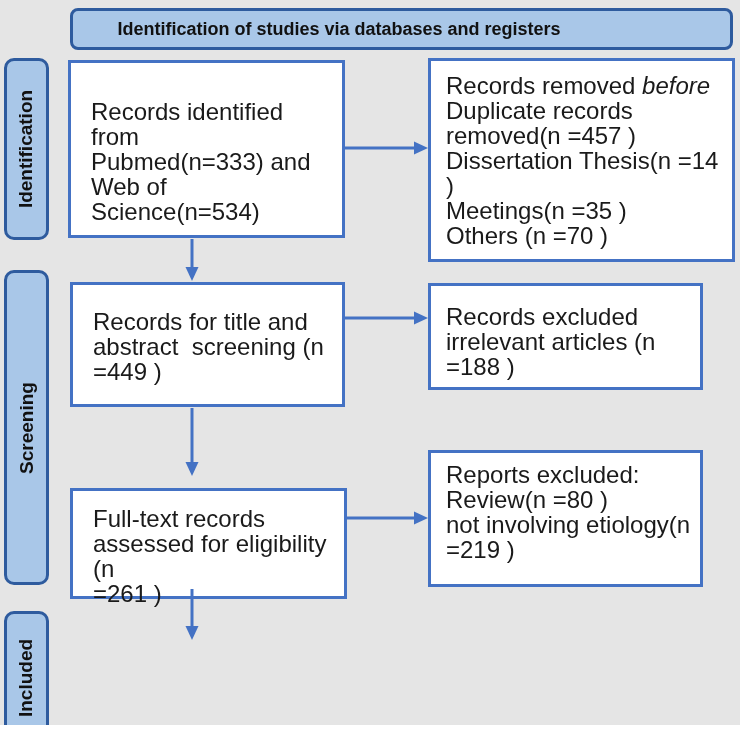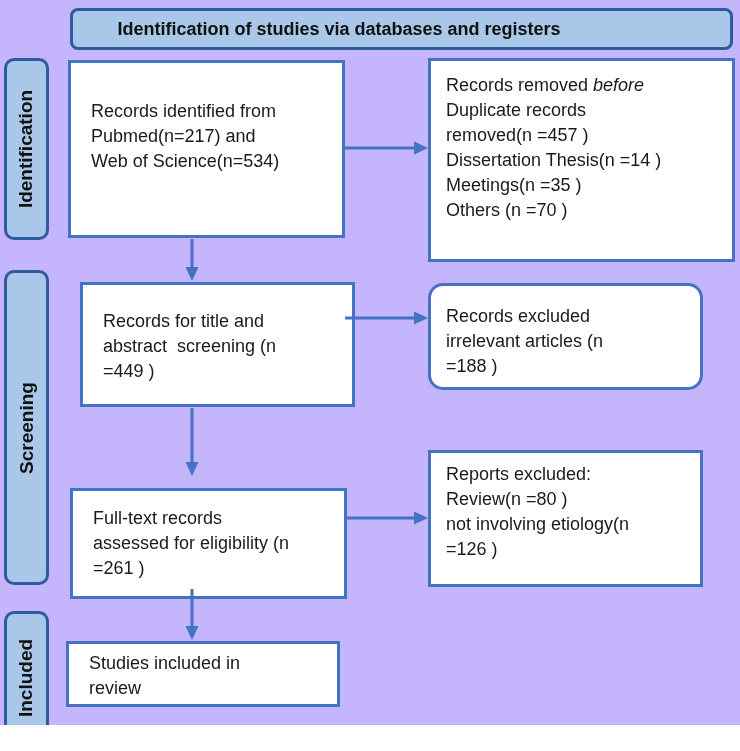--- a/index.html
+++ b/index.html
@@ -1,21 +1,21 @@
 <!DOCTYPE html>
 <html><head>
 <meta charset="utf-8">
 <style>
   * { margin: 0; padding: 0; box-sizing: border-box; }
   html, body { background: #ffffff; }
   .stage {
     position: relative;
     width: 740px;
     height: 725px;
-    background: #c4b5fd;
+    background: #e5e5e5;
     font-family: "Liberation Sans", sans-serif;
     color: #1a1a1a;
     overflow: hidden;
   }
   .pill {
     position: absolute;
     background: #a9c7e8;
     border: 3px solid #2e5b9e;
     border-radius: 10px;
     display: flex;
@@ -32,29 +32,29 @@
   }
   .side { left: 4px; width: 45px; font-size: 19px; }
   .side-identification { top: 58px;  height: 182px; }
   .side-screening      { top: 270px; height: 315px; }
   .side-included       { top: 611px; height: 133px; }
   .vtext { transform: rotate(-90deg); white-space: nowrap; }
   .node {
     position: absolute;
     background: #ffffff;
     border: 3px solid #4472c4;
-    font-size: 18px;
+    font-size: 24px;
     line-height: 25px;
   }
   .pre { white-space: pre-wrap; }
   .it { font-style: italic; }
   .node1  { left: 68px;  top: 60px;  width: 277px; height: 178px; padding: 36px 6px 0 20px; }
   .nodeR1 { left: 428px; top: 58px;  width: 307px; height: 204px; padding: 12px 6px 0 15px; }
-  .node2  { left: 80px;  top: 282px; width: 275px; height: 125px; padding: 24px 6px 0 20px; }
-  .nodeR2 { left: 428px; top: 283px; width: 275px; height: 107px; padding: 18px 6px 0 15px; border-radius: 15px; }
+  .node2  { left: 70px;  top: 282px; width: 275px; height: 125px; padding: 24px 6px 0 20px; }
+  .nodeR2 { left: 428px; top: 283px; width: 275px; height: 107px; padding: 18px 6px 0 15px; }
   .node3  { left: 70px;  top: 488px; width: 277px; height: 111px; padding: 15px 6px 0 20px; }
   .nodeR3 { left: 428px; top: 450px; width: 275px; height: 137px; padding: 9px 6px 0 15px; }
   .node4  { left: 66px;  top: 641px; width: 274px; height: 66px;  padding: 7px 6px 0 20px; }
   .arrows {
     position: absolute;
     left: 0; top: 0;
     width: 740px; height: 751px;
     pointer-events: none;
   }
 </style>
@@ -72,21 +72,21 @@
   </div>
   <div class="pill side side-screening">
     <span class="vtext">Screening</span>
   </div>
   <div class="pill side side-included">
     <span class="vtext">Included</span>
   </div>
 
   <div class="node node1">
     <div class="pre">Records identified from
-Pubmed(n=217) and
+Pubmed(n=333) and
 Web of Science(n=534)</div>
   </div>
 
   <div class="node nodeR1">
     <div><span>Records removed </span><span class="it">before</span></div>
     <div class="pre">Duplicate records
 removed(n =457 )
 Dissertation Thesis(n =14 )
 Meetings(n =35 )
 Others (n =70 )</div>
@@ -107,27 +107,23 @@
   <div class="node node3">
     <div class="pre">Full-text records
 assessed for eligibility (n
 =261 )</div>
   </div>
 
   <div class="node nodeR3">
     <div class="pre">Reports excluded:
 Review(n =80 )
 not involving etiology(n
-=126 )</div>
+=219 )</div>
   </div>
 
-  <div class="node node4">
-    <div class="pre">Studies included in
-review</div>
-  </div>
 
   <svg class="arrows" viewBox="0 0 740 751" xmlns="http://www.w3.org/2000/svg">
     <g stroke="#4472c4" stroke-width="3" fill="#4472c4">
       <line x1="345" y1="148" x2="417" y2="148"></line>
       <polygon stroke="none" points="428,148 414,141.5 414,154.5"></polygon>
 
       <line x1="192" y1="239" x2="192" y2="269"></line>
       <polygon stroke="none" points="192,281 185.5,267 198.5,267"></polygon>
 
       <line x1="345" y1="318" x2="417" y2="318"></line>

